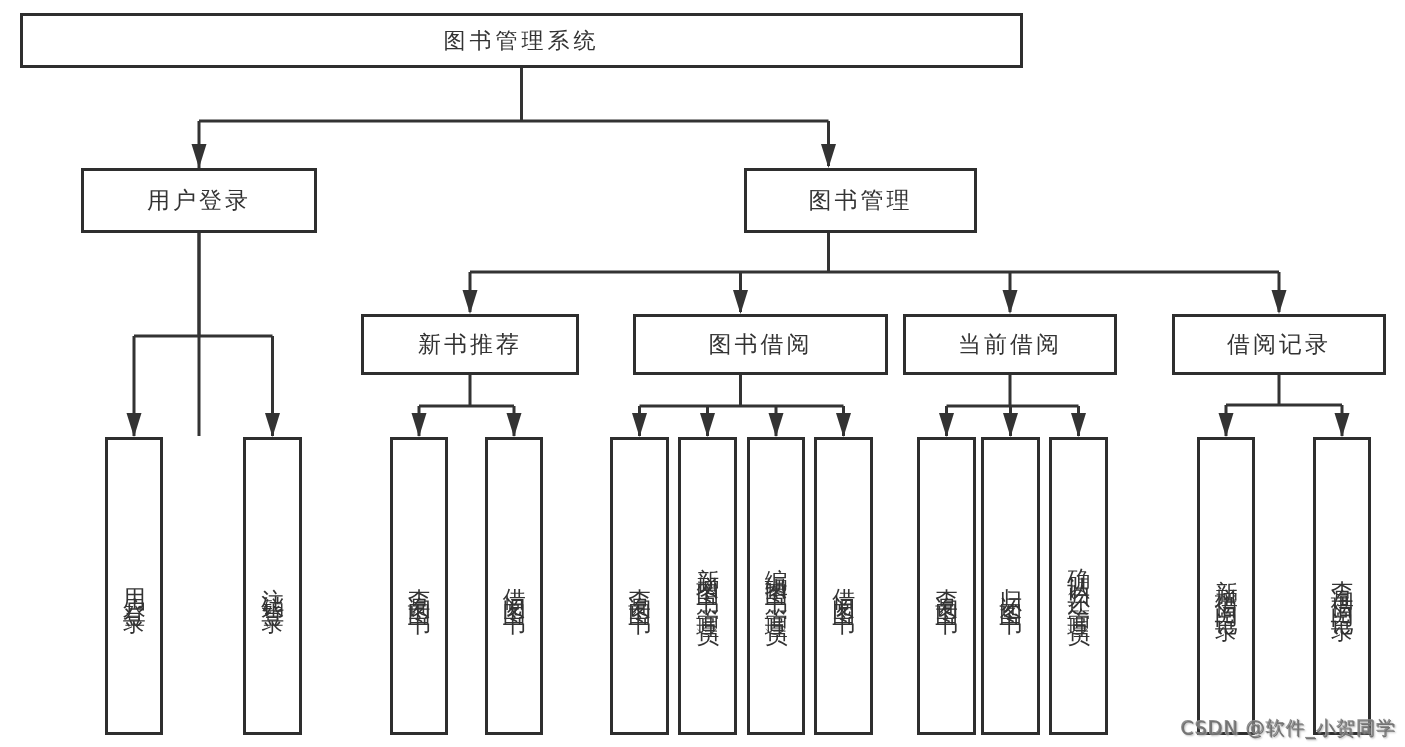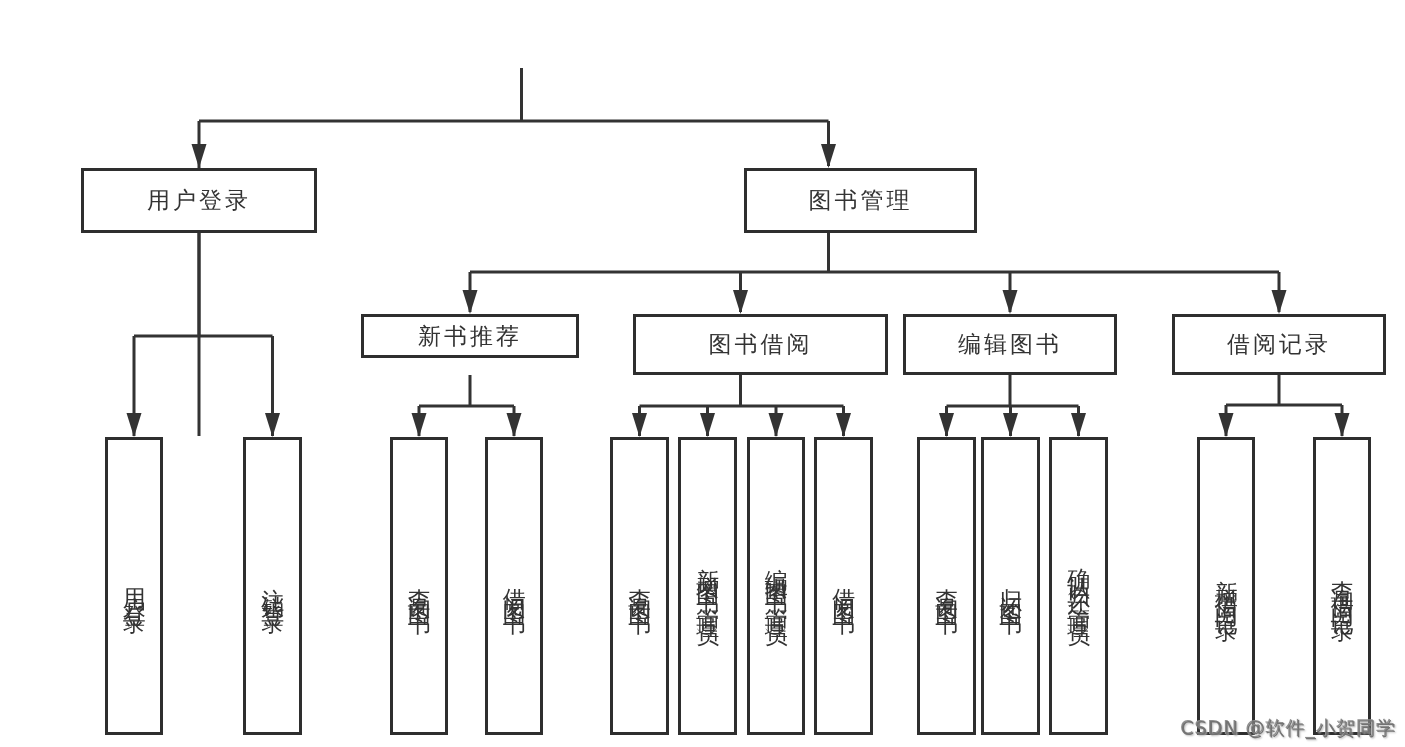--- a/index.html
+++ b/index.html
@@ -98,36 +98,39 @@
       <polygon points="768.5,413 783.5,413 776,437"></polygon>
       <polygon points="836,413 851,413 843.5,437"></polygon>
       <polygon points="939,413 954,413 946.5,437"></polygon>
       <polygon points="1003,413 1018,413 1010.5,437"></polygon>
       <polygon points="1071,413 1086,413 1078.5,437"></polygon>
       <polygon points="1218.5,413 1233.5,413 1226,437"></polygon>
       <polygon points="1334.5,413 1349.5,413 1342,437"></polygon>
     </g>
   </svg>
 
+  <div class="box root-box" style="left:20px; top:13px; width:1003px; height:55px;">
+    <span class="hlabel">图书管理系统</span>
+  </div>
 
   <div class="box" style="left:81px; top:168px; width:236px; height:65px;">
     <span class="hlabel">用户登录</span>
   </div>
   <div class="box" style="left:744px; top:168px; width:233px; height:65px;">
     <span class="hlabel">图书管理</span>
   </div>
 
-  <div class="box" style="left:361px; top:314px; width:218px; height:44px;">
+  <div class="box" style="left:361px; top:314px; width:218px; height:61px;">
     <span class="hlabel">新书推荐</span>
   </div>
   <div class="box" style="left:633px; top:314px; width:255px; height:61px;">
     <span class="hlabel">图书借阅</span>
   </div>
   <div class="box" style="left:903px; top:314px; width:214px; height:61px;">
-    <span class="hlabel">编辑图书</span>
+    <span class="hlabel">当前借阅</span>
   </div>
   <div class="box" style="left:1172px; top:314px; width:214px; height:61px;">
     <span class="hlabel">借阅记录</span>
   </div>
 
   <div class="box" style="left:105px; top:437px; width:58px; height:298px;">
     <span class="vlabel">用户登录</span>
   </div>
   <div class="box" style="left:243px; top:437px; width:59px; height:298px;">
     <span class="vlabel">注销登录</span>

